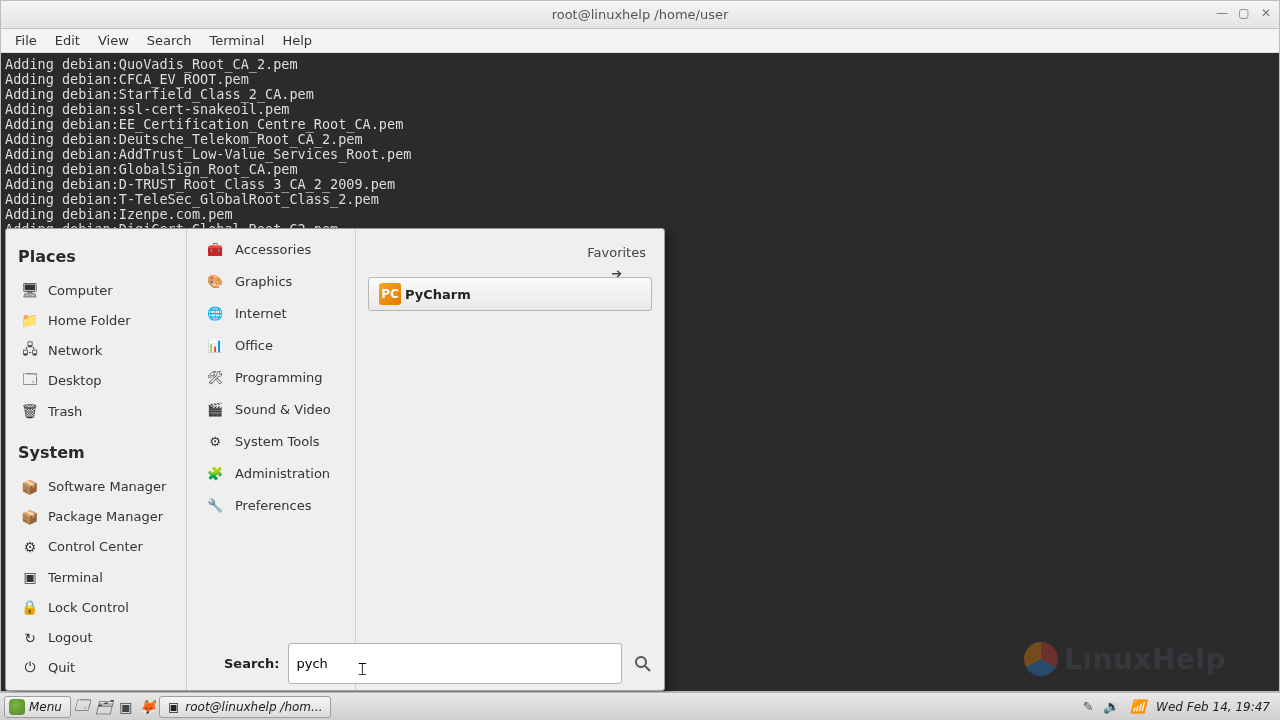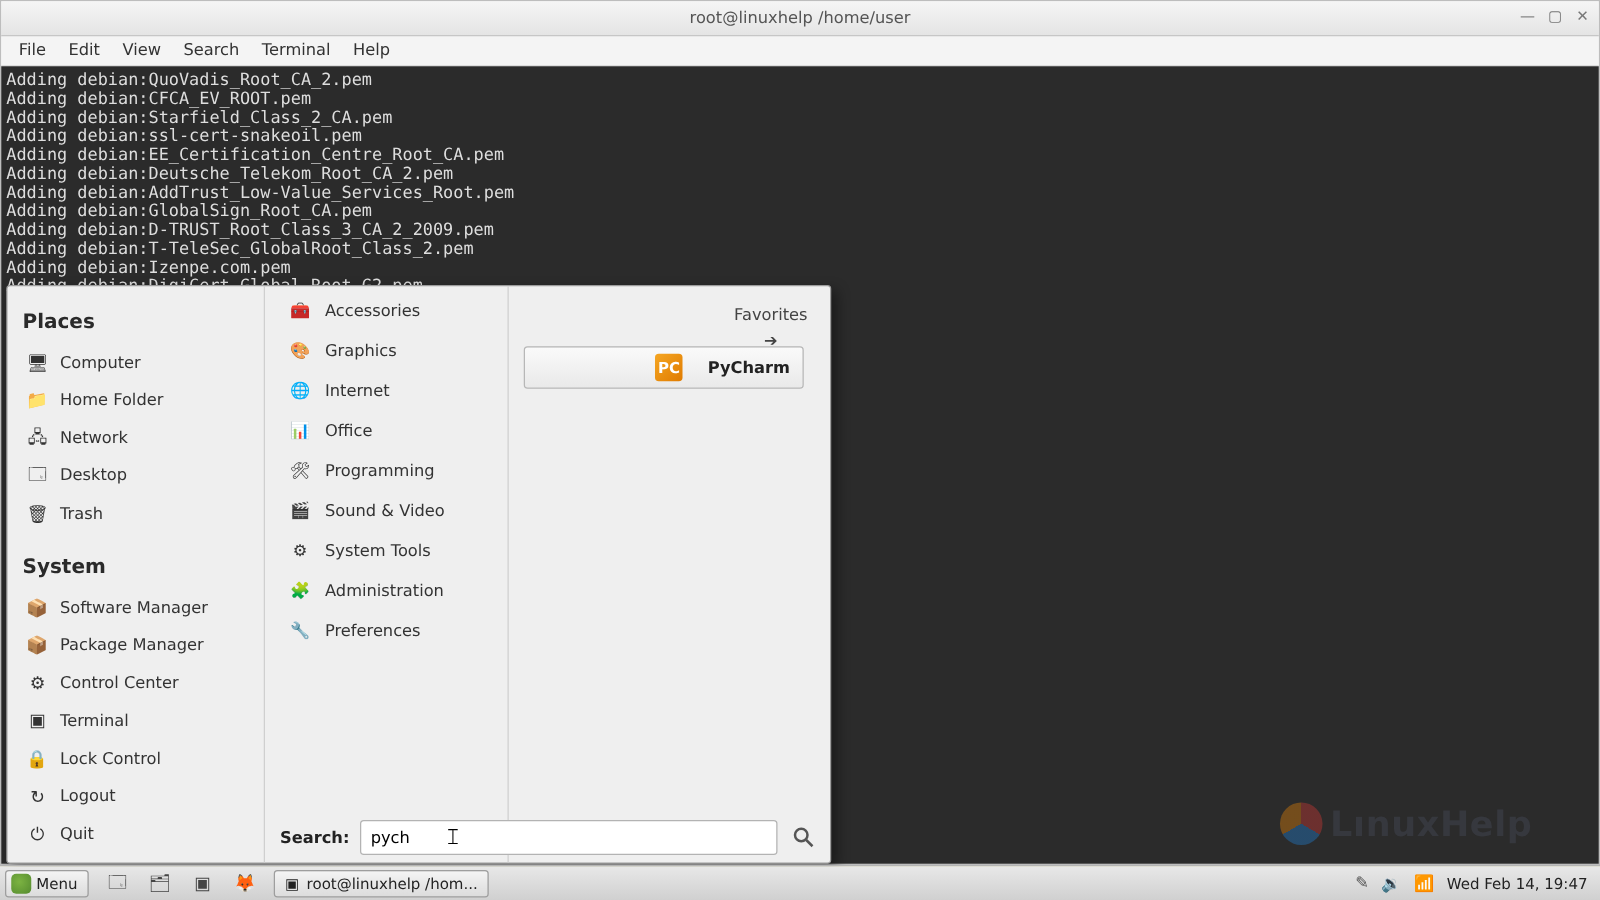--- a/index.html
+++ b/index.html
@@ -1,18 +1,18 @@
 <!DOCTYPE html>
 <html><head>
 <meta charset="utf-8">
 <style>
   * { box-sizing: border-box; margin: 0; padding: 0; font-family: "DejaVu Sans", "Liberation Sans", sans-serif; }
   html, body { width: 1280px; height: 720px; overflow: hidden; background: #d6d6d6; }
   
-  .desktop { position: absolute; inset: 0; background: #fef9c3; padding-left: 16px; }
+  .desktop { position: absolute; inset: 0; background: #bef264; padding-left: 16px; }
   
   .watermark { position: absolute; right: 54px; bottom: 44px; font-size: 28px; font-weight: 700; color: rgba(88,95,120,0.25); letter-spacing: 0.5px; display:flex; align-items:center; gap:6px;}
   .watermark .wm-icon { width: 34px; height: 34px; border-radius: 50%; background: conic-gradient(#e53935 0 120deg, #1e88e5 120deg 240deg, #fb8c00 240deg 360deg); opacity:0.35;}
   
   .terminal-window { position: absolute; left: 0; top: 0; width: 1280px; height: 692px; background: #f2f2f2; border: 1px solid #bdbdbd; }
   .term-titlebar { height: 28px; background: linear-gradient(#f5f5f5,#e4e4e4); border-bottom: 1px solid #c6c6c6; display: flex; align-items: center; justify-content: center; position: relative; font-size: 13px; color: #555; }
   .term-titlebar .win-btns { position: absolute; right: 4px; top: 3px; display: flex; gap: 4px; }
   .win-btn { width: 18px; height: 18px; display:flex; align-items:center; justify-content:center; font-size: 12px; color:#777; }
   .term-menubar { height: 24px; background: #f4f4f4; border-bottom: 1px solid #dcdcdc; display: flex; align-items: center; padding: 0 6px; gap: 2px; font-size: 13px; color: #333; }
   .term-menubar span { padding: 2px 8px; }
@@ -26,29 +26,29 @@
   .place-item .pi-icon { width:16px; height:16px; display:flex; align-items:center; justify-content:center; font-size:14px;}
   .mint-mid { width:195px; border-right:1px solid #cfcfcf; display:flex; flex-direction:column; }
   .mint-apps-header { display:flex; align-items:center; justify-content:space-between; padding:14px 14px 10px 14px; }
   .apps-title { font-size:16px; font-weight:700; color:#2a2a2a;}
   .favorites { font-size:13px; color:#444; display:flex; align-items:center; gap:6px;flex-direction:column;}
   .cat-list { flex:1; padding:4px 10px 4px 10px; display:flex; flex-direction:column; gap:0;}
   .cat-item { display:flex; align-items:center; gap:10px; height:32px; padding:0 8px; font-size:13px; color:#333; border-radius:2px;}
   .cat-item.selected { background:#fff; border:1px solid #b8b8b8;}
   .cat-icon { width:20px; height:20px; display:flex; align-items:center; justify-content:center;}
   .mint-right { flex:1; padding:48px 12px 12px 12px; }
-  .app-item { width:224px; height:34px; background:linear-gradient(#fafafa,#e9e9e9); border:1px solid #b7b7b7; border-radius:3px; display:flex; align-items:center; gap:20px; padding:0 10px; font-size:13px; font-weight:600; color:#222;justify-content:flex-end;}
+  .app-item { width:284px; height:34px; background:linear-gradient(#fafafa,#e9e9e9); border:1px solid #b7b7b7; border-radius:3px; display:flex; align-items:center; gap:4px; padding:0 10px; font-size:13px; font-weight:600; color:#222;}
   .app-item .app-icon { width:22px; height:22px; background:linear-gradient(135deg,#f5a623,#e07b00); border-radius:3px; display:flex; align-items:center; justify-content:center; color:#fff; font-size:12px; font-weight:700;}
   .mint-search-row { position:absolute; left:218px; bottom:6px; right:8px; display:flex; align-items:center; gap:8px;}
   .search-label { font-size:13px; font-weight:600; color:#222;}
-  .search-input { flex:1; height:28px; background:#fff; border:1px solid #b3b3b3; border-radius:3px; padding:0 8px; font-size:13px; font-family:inherit;}
+  .search-input { flex:1; height:41px; background:#fff; border:1px solid #b3b3b3; border-radius:3px; padding:0 8px; font-size:13px; font-family:inherit;}
   .search-btn { width:26px; height:26px; display:flex; align-items:center; justify-content:center; color:#555;}
   .text-cursor-overlay { position:absolute; pointer-events:none; font-size:18px; color:#000; }
   
-  .taskbar { position:absolute; left:0; right:0; bottom:0; height:28px; background:linear-gradient(#e8e8e8,#d0d0d0); border-top:1px solid #b4b4b4; display:flex; align-items:center; padding:0 4px; gap:12px;}
+  .taskbar { position:absolute; left:0; right:0; bottom:0; height:28px; background:linear-gradient(#e8e8e8,#d0d0d0); border-top:1px solid #b4b4b4; display:flex; align-items:center; padding:0 4px; gap:0;font-style:italic;}
   .menu-button { height:22px; padding:0 8px 0 4px; background:linear-gradient(#f4f4f4,#dcdcdc); border:1px solid #9e9e9e; border-radius:3px; display:flex; align-items:center; gap:4px; font-size:12px; color:#222;}
   .menu-button .mint-logo { width:16px; height:16px; background:radial-gradient(circle at 40% 40%, #7cb342, #558b2f); border-radius:4px; position:relative;}
   .tb-launcher { width:22px; height:22px; display:flex; align-items:center; justify-content:center; font-size:14px; color:#444;}
   .tb-task { height:22px; min-width:166px; background:linear-gradient(#f4f4f4,#dcdcdc); border:1px solid #9e9e9e; border-radius:3px; display:flex; align-items:center; gap:6px; padding:0 8px; font-size:12px; color:#222;}
   .tb-spacer { flex:1; }
   .tray { display:flex; align-items:center; gap:10px; padding-right:6px; font-size:12px; color:#222;}
   .tray .tray-icon { font-size:13px; color:#555;}
   svg { display:block; }
 </style>
 </head>

